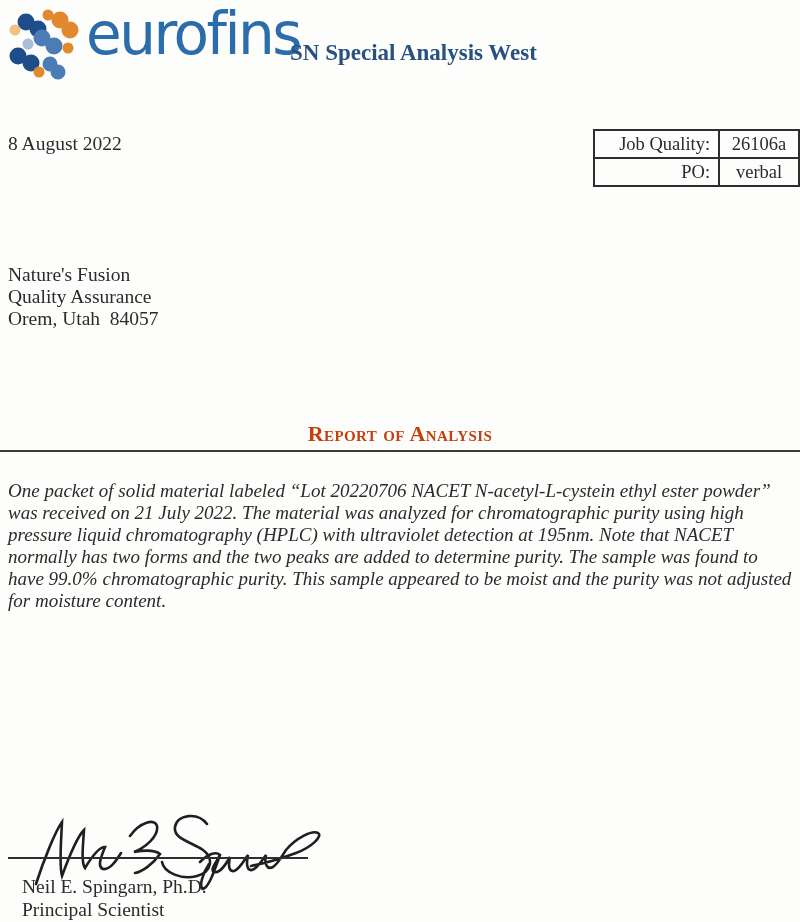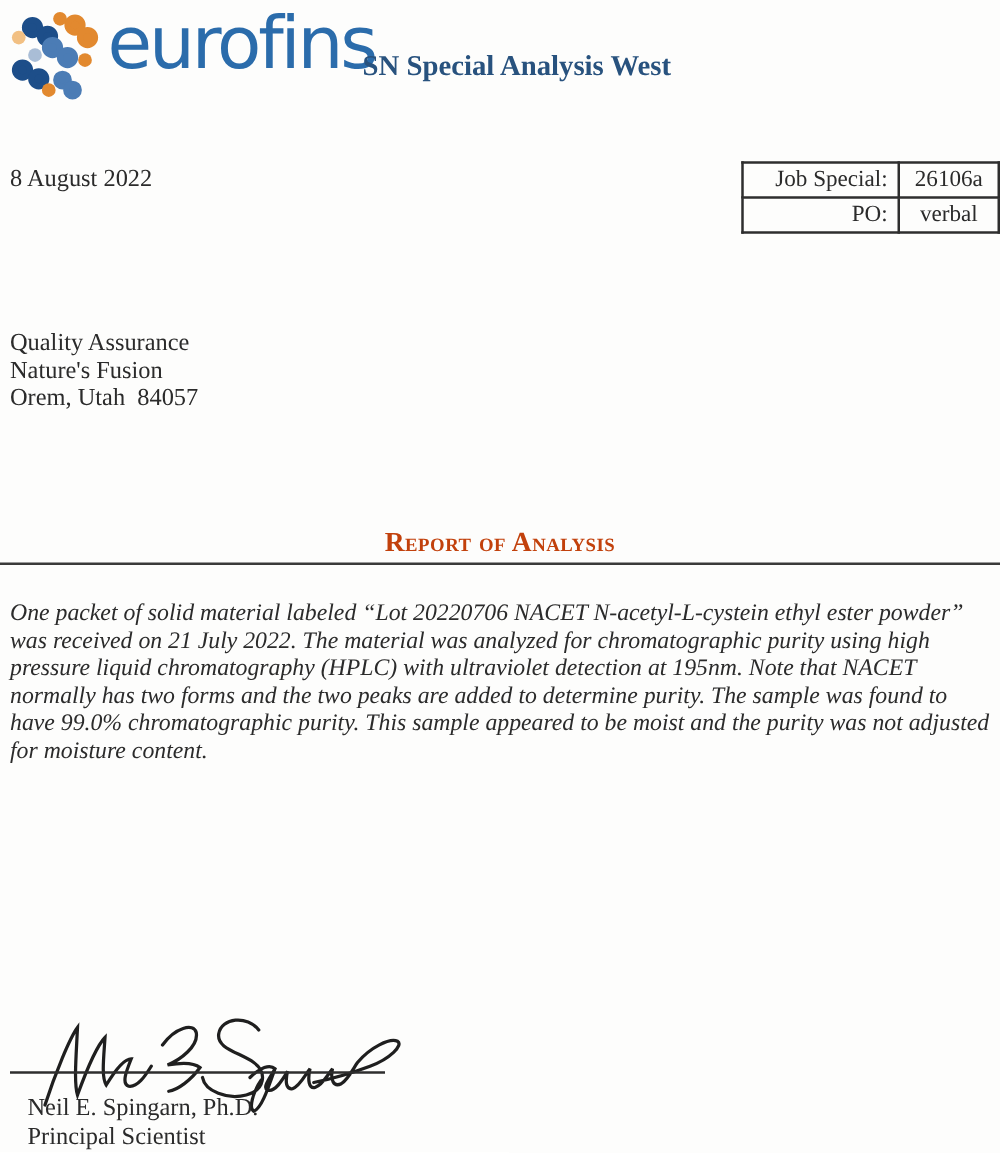--- a/index.html
+++ b/index.html
@@ -111,33 +111,33 @@
     </svg>
     <div class="brand">eurofins</div>
     <div class="division">SN Special Analysis West</div>
   </header>
 
   <div class="date">8 August 2022</div>
 
   <table class="job-table">
     <tbody>
       <tr>
-        <td class="lbl">Job Special:</td>
+        <td class="lbl">Job Quality:</td>
         <td class="val">26106a</td>
       </tr>
       <tr>
         <td class="lbl">PO:</td>
         <td class="val">verbal</td>
       </tr>
     </tbody>
   </table>
 
   <div class="recipient">
+    <div>Nature's Fusion</div>
     <div>Quality Assurance</div>
-    <div>Nature's Fusion</div>
     <div>Orem, Utah&nbsp; 84057</div>
   </div>
 
   <h1 class="title">Report of Analysis</h1>
   <div class="rule"></div>
 
   <div class="body-text">
     <p class="para">One packet of solid material labeled “Lot 20220706 NACET N-acetyl-L-cystein ethyl ester powder” was received on 21 July 2022.  The material was analyzed for chromatographic purity using high pressure liquid chromatography (HPLC) with ultraviolet detection at 195nm.  Note that NACET normally has two forms and the two peaks are added to determine purity.  The sample was found to have 99.0% chromatographic purity.  This sample appeared to be moist and the purity was not adjusted for moisture content.</p>
   </div>
 

